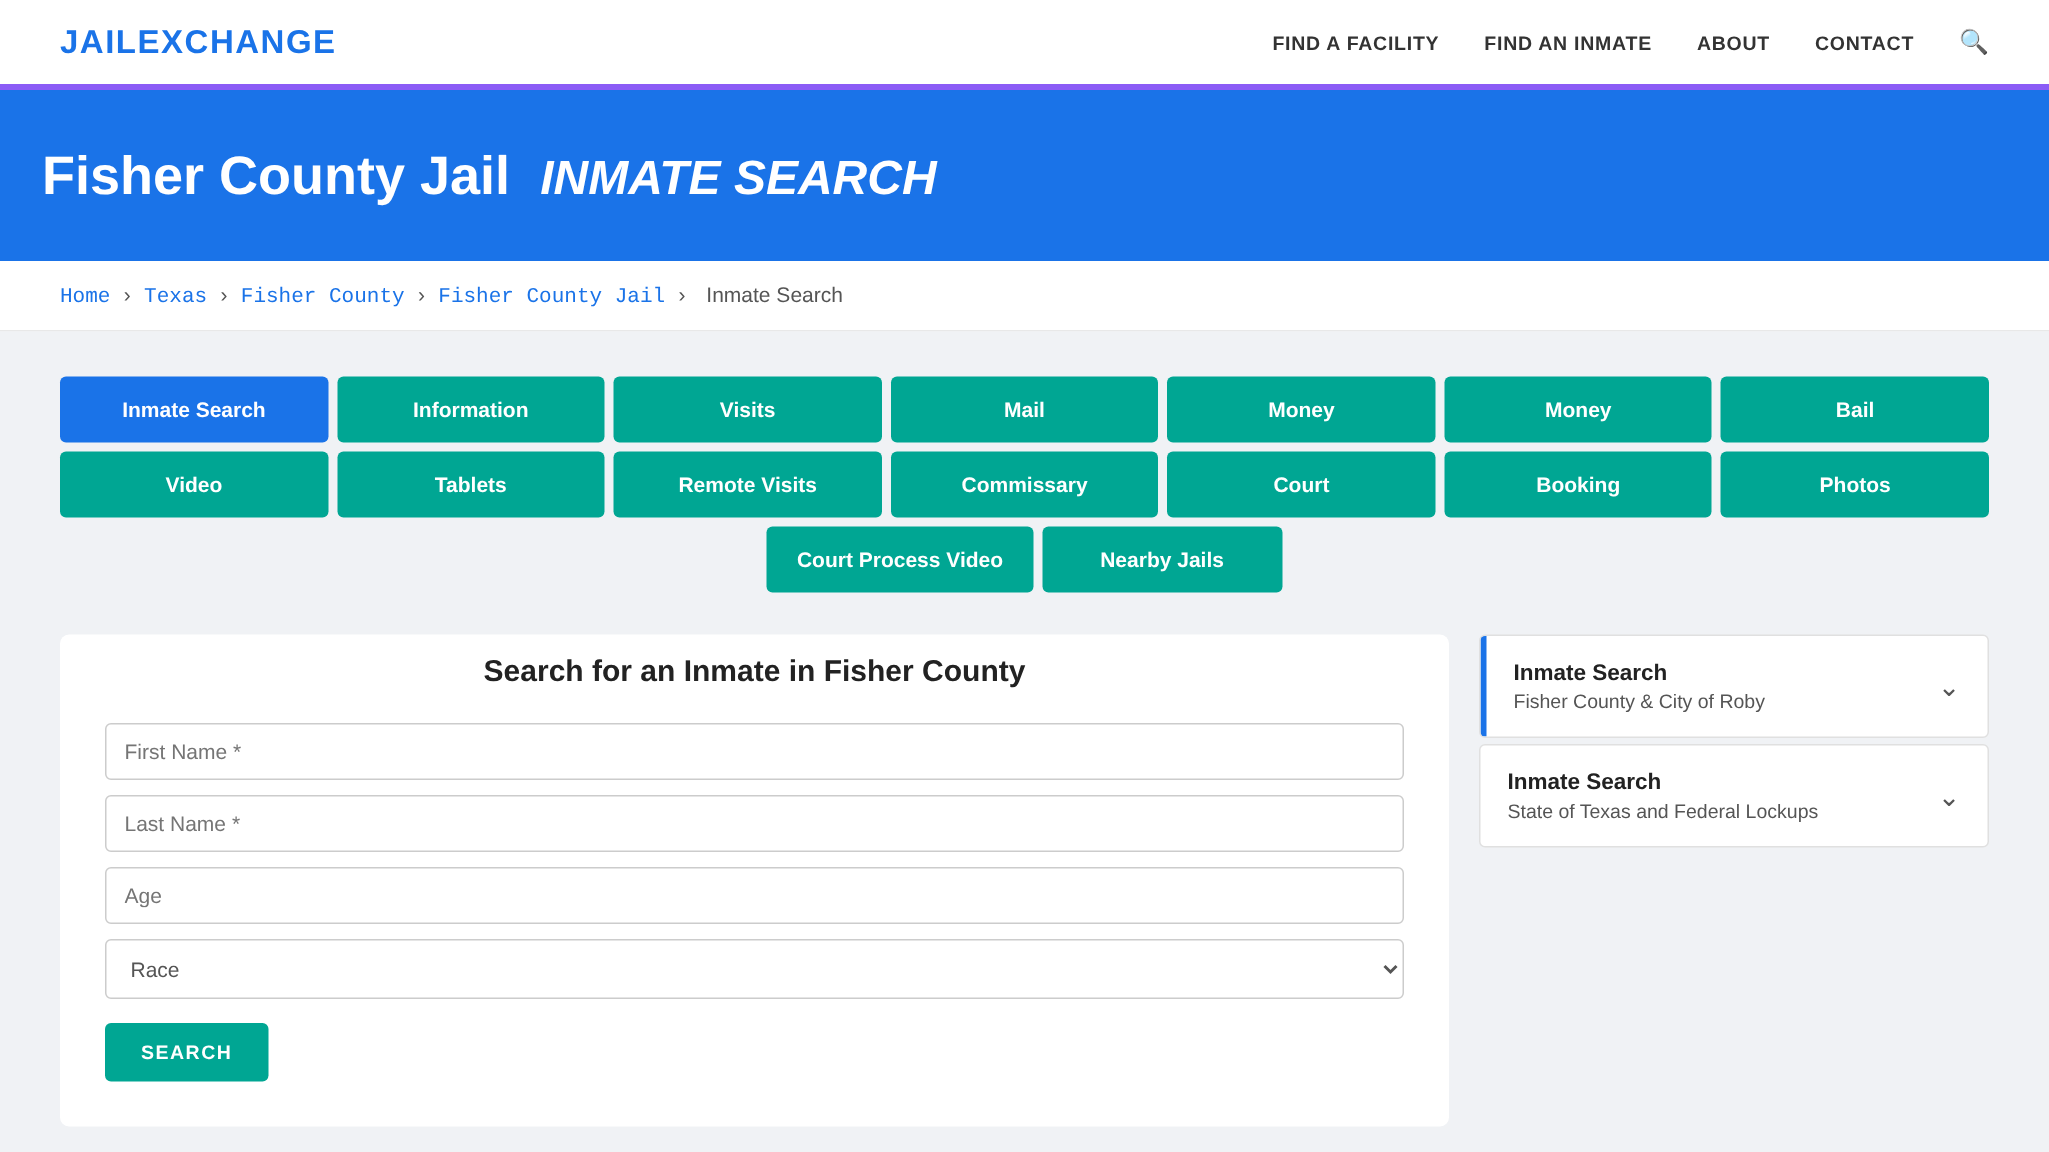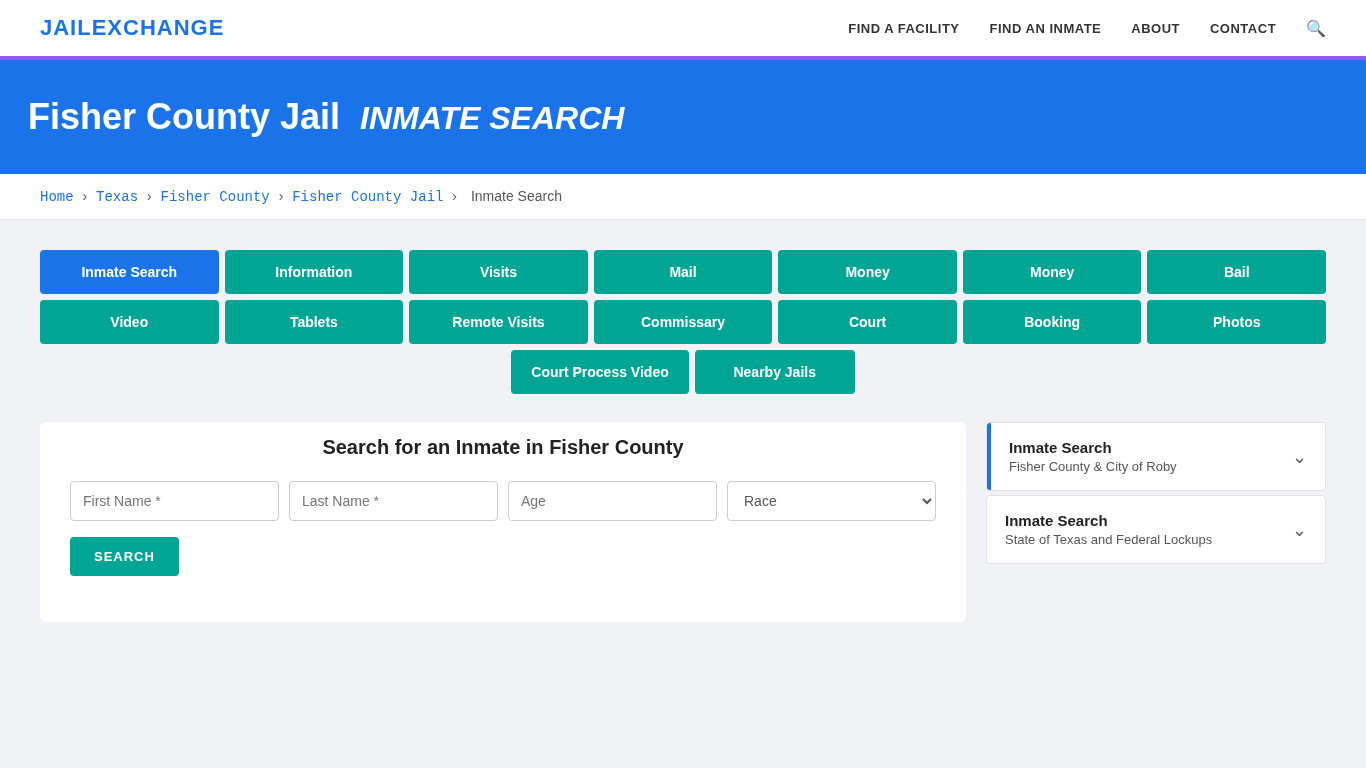--- a/index.html
+++ b/index.html
@@ -133,20 +133,21 @@
       font-size: 20px;
       font-weight: 700;
       text-align: center;
       margin-bottom: 22px;
       color: #222;
     }
     .search-fields {
       display: flex;
       gap: 10px;
       margin-bottom: 16px;
+      flex-direction: column;
     }
     .search-fields input,
     .search-fields select {
       flex: 1;
       padding: 10px 12px;
       border: 1px solid #ccc;
       border-radius: 4px;
       font-size: 14px;
       color: #555;
       background: #fff;

